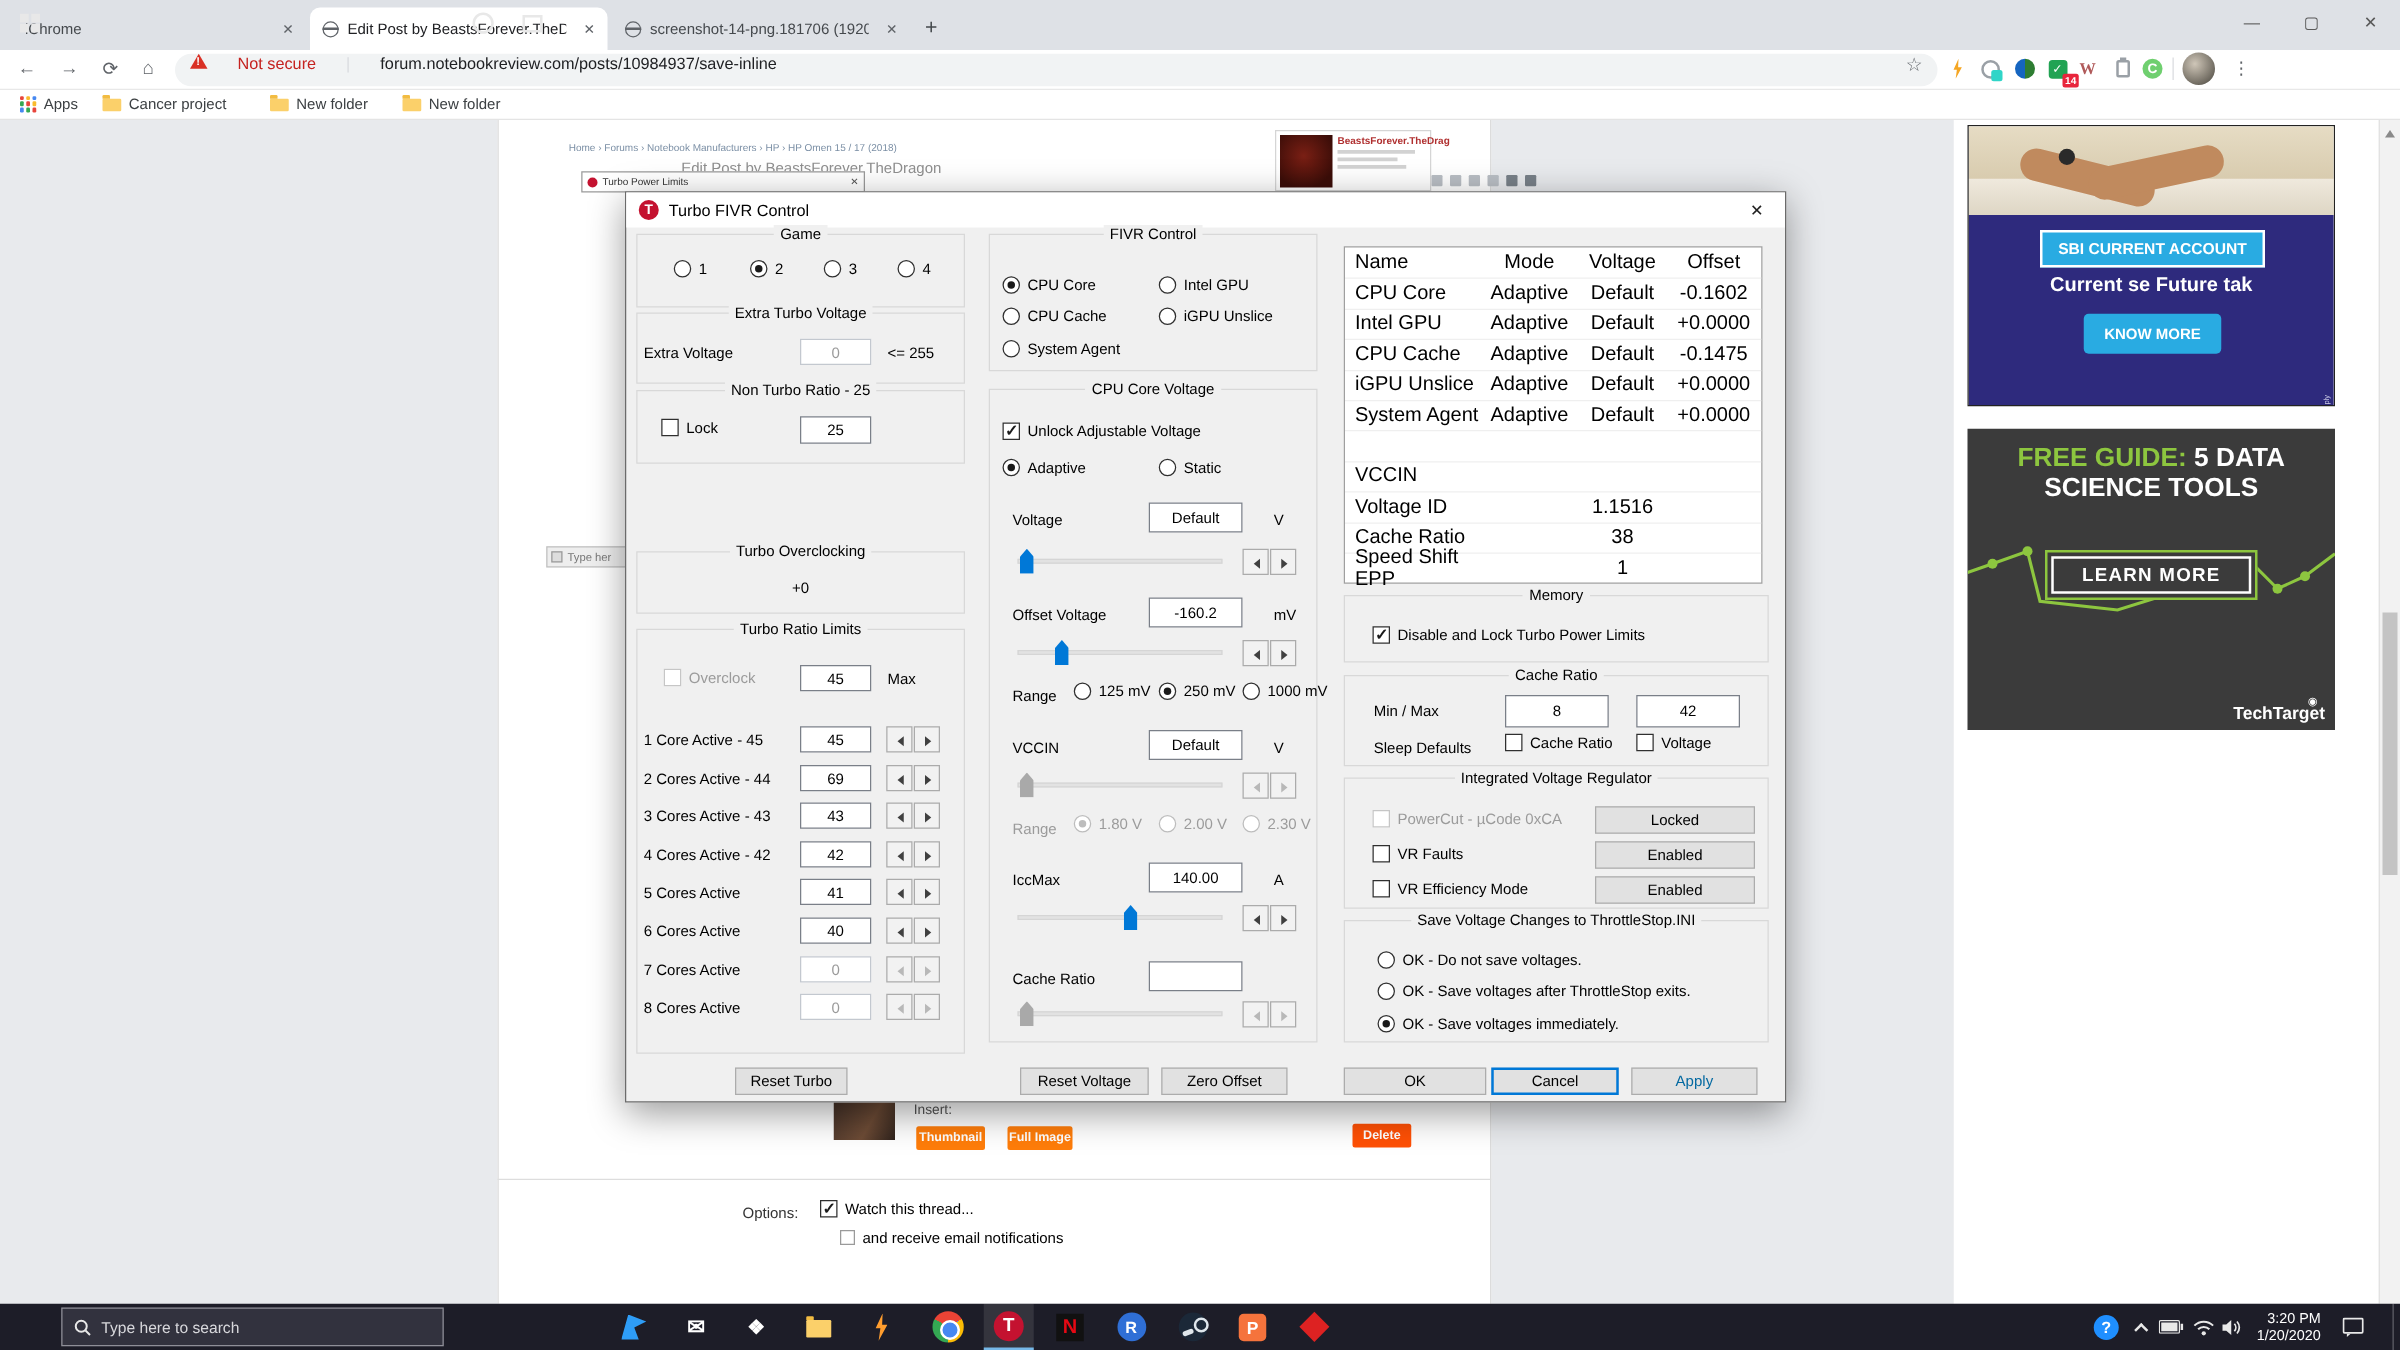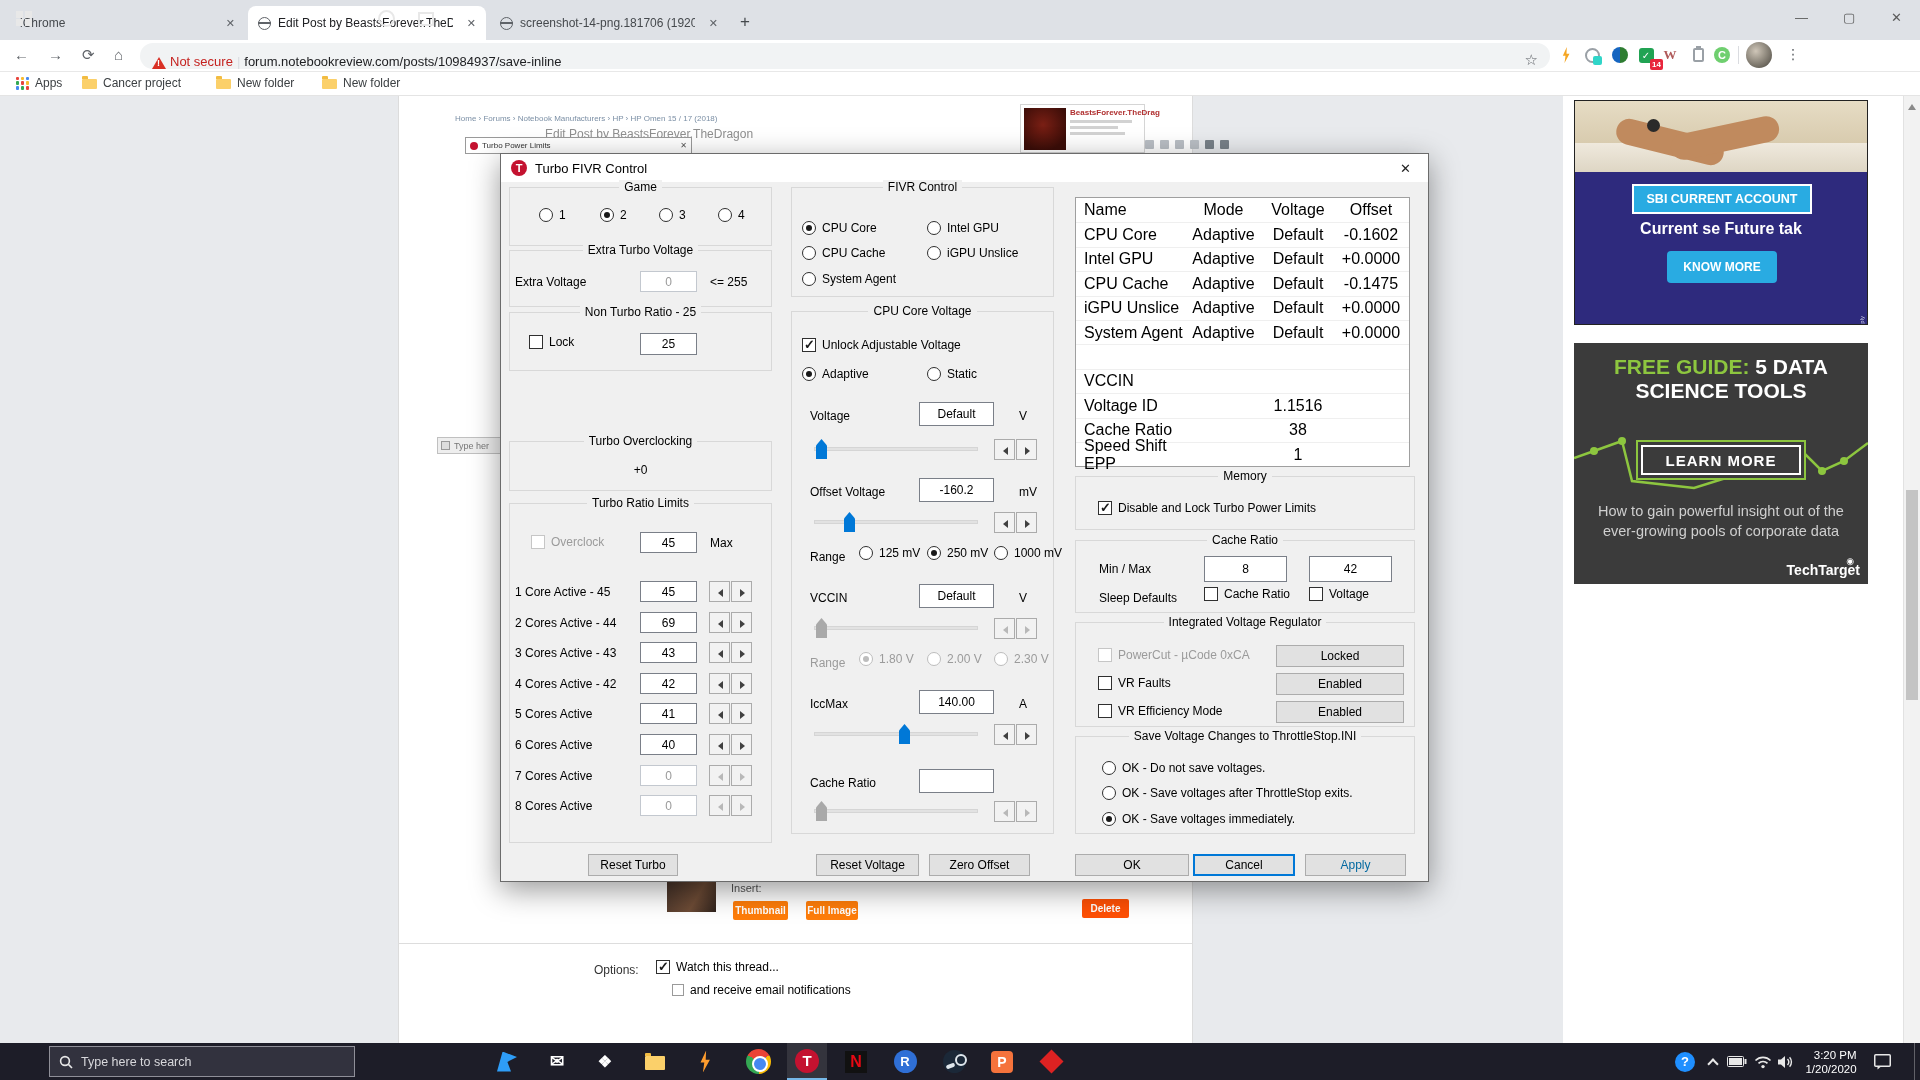--- a/index.html
+++ b/index.html
@@ -10,21 +10,21 @@
 .tab{top:6px;height:34px;border-radius:8px 8px 0 0;display:flex;align-items:center;padding:0 10px;font-size:12px;color:#45494d;gap:7px}
 .tab.active{background:#fff;color:#202124}
 .tabx{margin-left:auto;color:#5f6368;font-size:11px}
 .glb{width:13px;height:13px;border-radius:50%;border:1.5px solid #5f6368;position:relative;flex:none}
 .glb:after{content:"";position:absolute;left:-1px;right:-1px;top:4.5px;height:1.5px;background:#5f6368}
 .ttl{overflow:hidden;white-space:nowrap;max-width:175px}
 .newtab{top:12px;color:#45494d;font-size:17px}
 .winctl{top:10px;color:#5a5a5a;font-size:13px}
 #navbar{left:0;top:40px;width:1920px;height:32px;background:#fff;border-bottom:1px solid #e8e8e8}
 .navic{top:46px;color:#5f6368;font-size:15px}
-#addr{left:140px;top:43px;width:1410px;height:26px;background:#f1f3f4;border-radius:13px;display:flex;align-items:flex-end;padding:0 12px;gap:4px;font-size:13px}
+#addr{left:140px;top:43px;width:1410px;height:26px;background:#f1f3f4;border-radius:13px;display:flex;align-items:flex-start;padding:0 12px;gap:24px;font-size:13px}
 .warntri{width:0;height:0;border-left:7px solid transparent;border-right:7px solid transparent;border-bottom:12px solid #d93025;position:relative}
 .warntri:after{content:"!";position:absolute;left:-2px;top:1px;color:#fff;font-size:9px;font-weight:bold}
 .nsec{color:#c5221f}
 .addrsep{color:#dadce0}
 .url{color:#202124}
 .star{margin-left:auto;color:#5f6368;font-size:15px}
 .ext{top:45px;width:20px;height:20px;display:flex;align-items:center;justify-content:center}
 .badge{position:absolute;right:-7px;bottom:-5px;background:#e8253c;color:#fff;font-size:8px;font-weight:bold;padding:1px 2px;border-radius:2px}
 .avatar{top:42px;width:26px;height:26px;border-radius:50%;background:radial-gradient(circle at 38% 35%,#cfc6b8,#6f6a60 70%,#3c3a35)}
 #bookbar{left:0;top:72px;width:1920px;height:24px;background:#fff;border-bottom:1px solid #e4e4e4}
@@ -316,21 +316,20 @@
     <polyline points="0,35 20,28 48,18 58,58 120,65 200,40 225,25 248,48 270,38 294,20" fill="none" stroke="#8dc63f" stroke-width="2.5"></polyline>
     <circle cx="20" cy="28" r="4" fill="#8dc63f"></circle>
       <circle cx="48" cy="18" r="4" fill="#8dc63f"></circle>
       <circle cx="225" cy="25" r="4" fill="#8dc63f"></circle>
       <circle cx="248" cy="48" r="4" fill="#8dc63f"></circle>
       <circle cx="270" cy="38" r="4" fill="#8dc63f"></circle>
   </svg>
   <div class="lm">
       <div class="in">LEARN MORE</div>
     </div>
-  <div class="body"><span>How to gain powerful insight out of the</span><br><span>ever-growing pools of corporate data</span></div>
   <div class="eye">◉</div>
   <div class="brand">TechTarget</div>
 </div>
 <div class="abs" id="pgscroll">
     <span class="up"></span>
     <span class="th"></span>
   </div>
 
 <div class="abs" id="dlg">
   <div id="dlgtitle">

